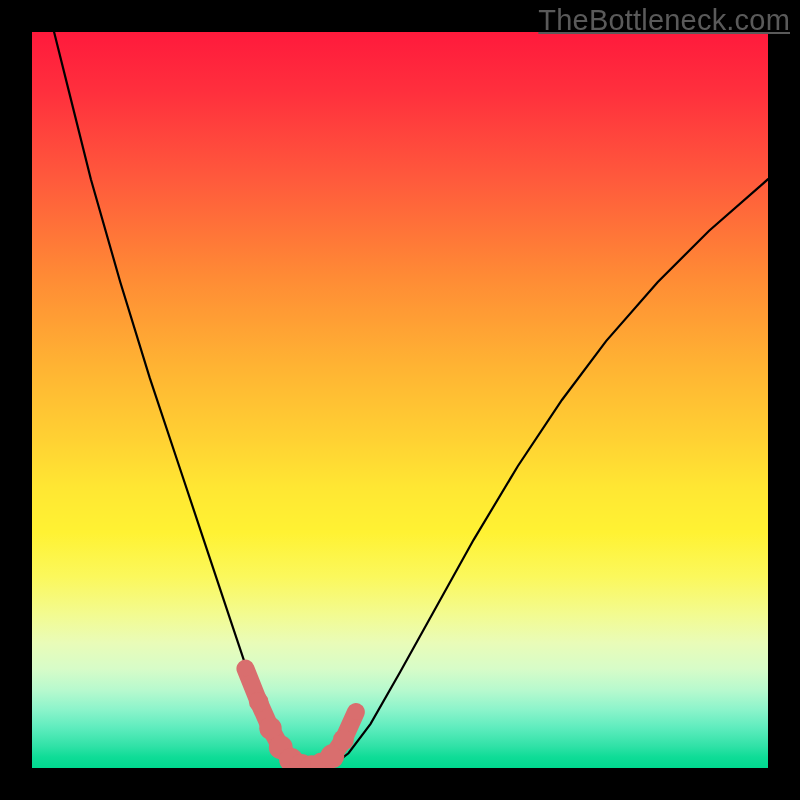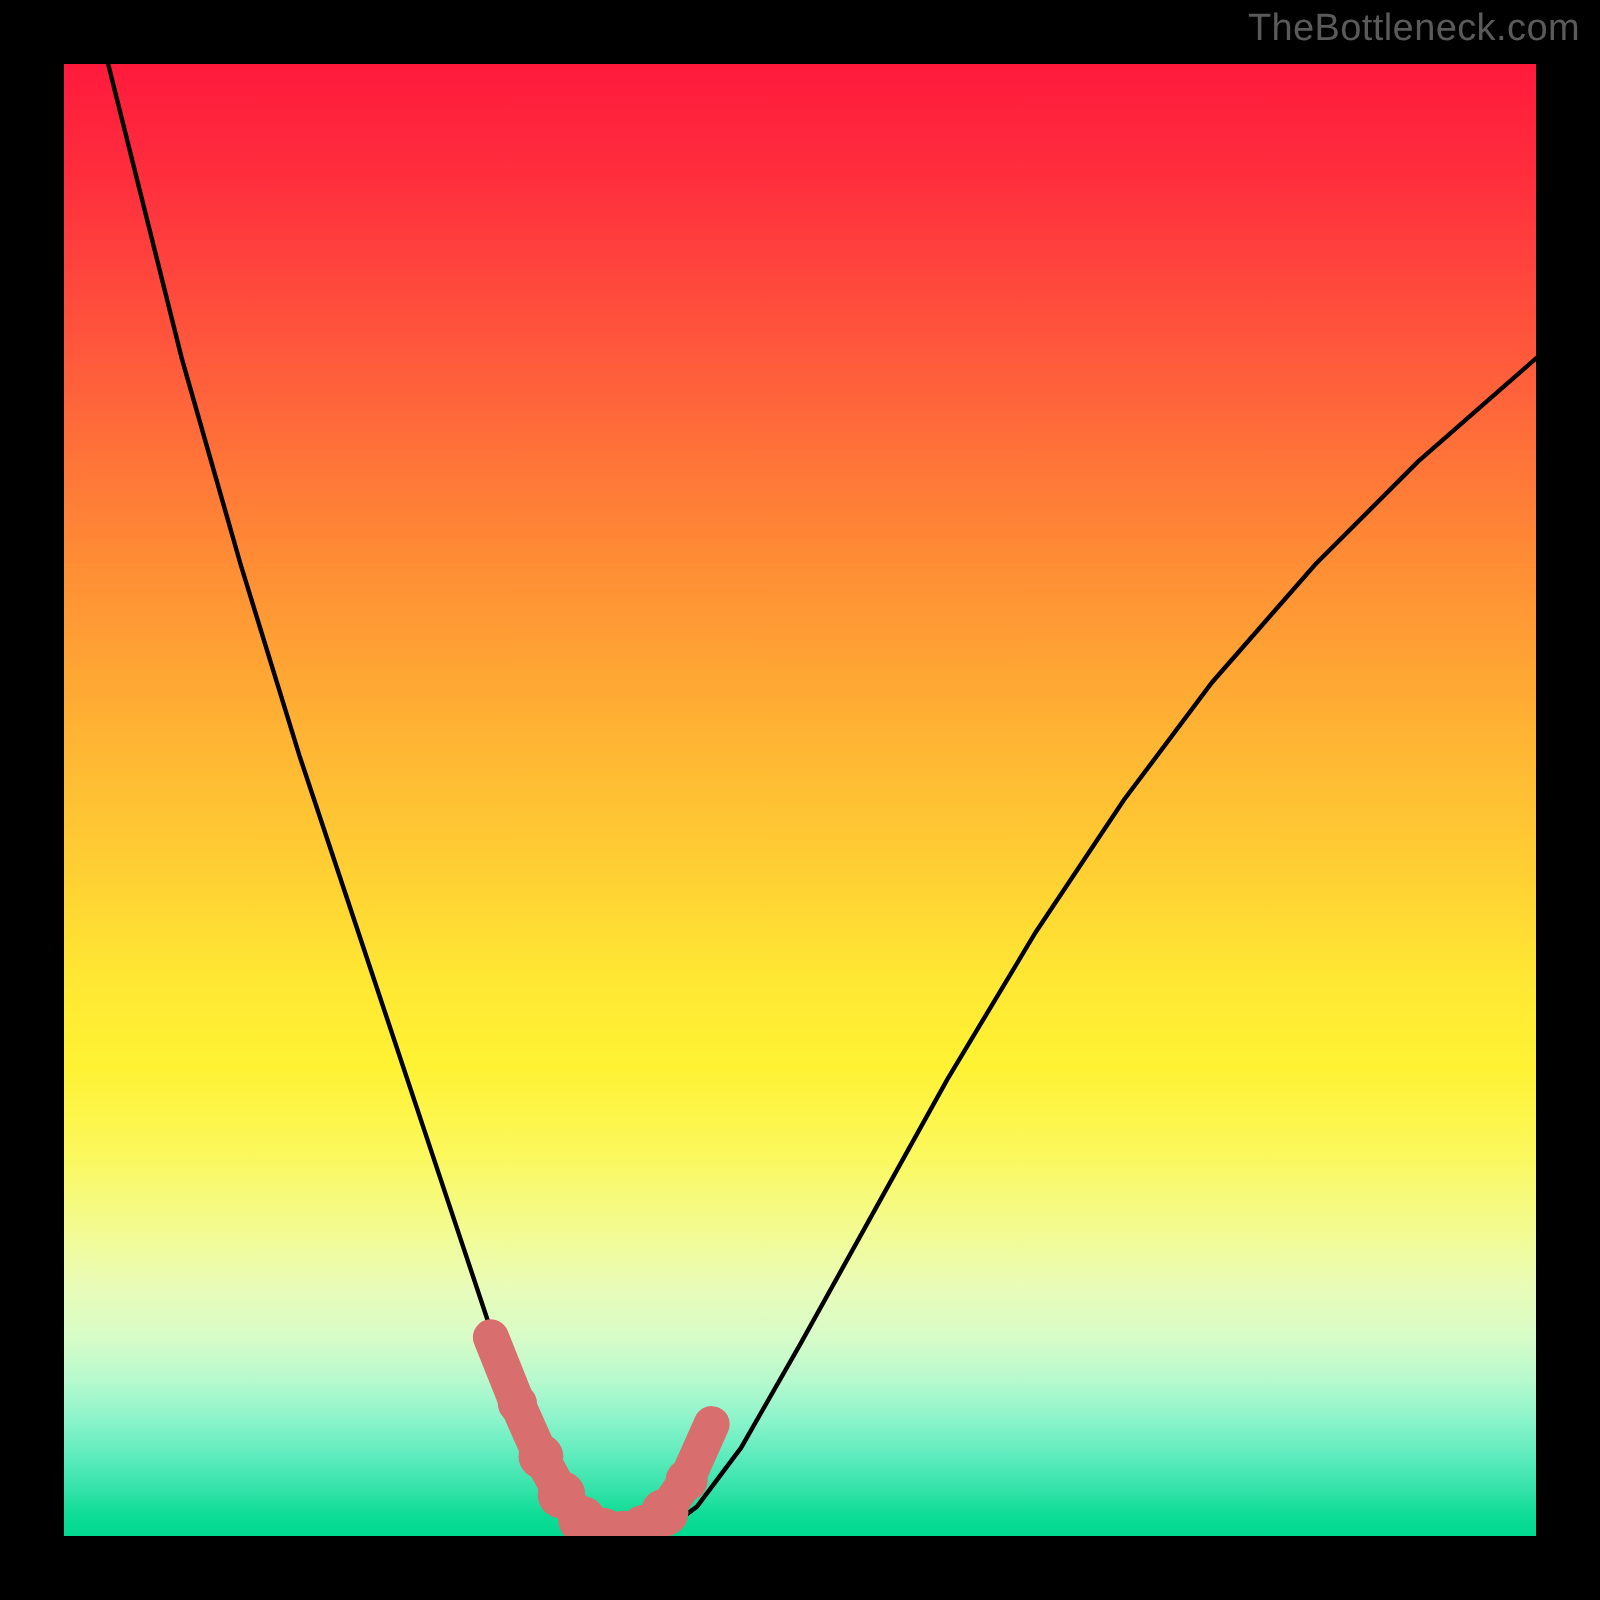--- a/index.html
+++ b/index.html
@@ -59,24 +59,25 @@
     left: 0;
     top: 0;
     width: 100%;
     height: 100%;
   }
   .watermark {
     position: absolute;
     top: 4px;
     right: 10px;
     color: #5a5a5a;
-    font-size: 19px;
+    font-size: 29px;
     font-weight: 500;
     letter-spacing: 0.2px;
     user-select: none;
+    text-decoration: underline;
   }
 </style>
 </head>
 <body>
 
 <div class="frame">
 
   <div class="plot">
     <div class="gradient"></div>
 

